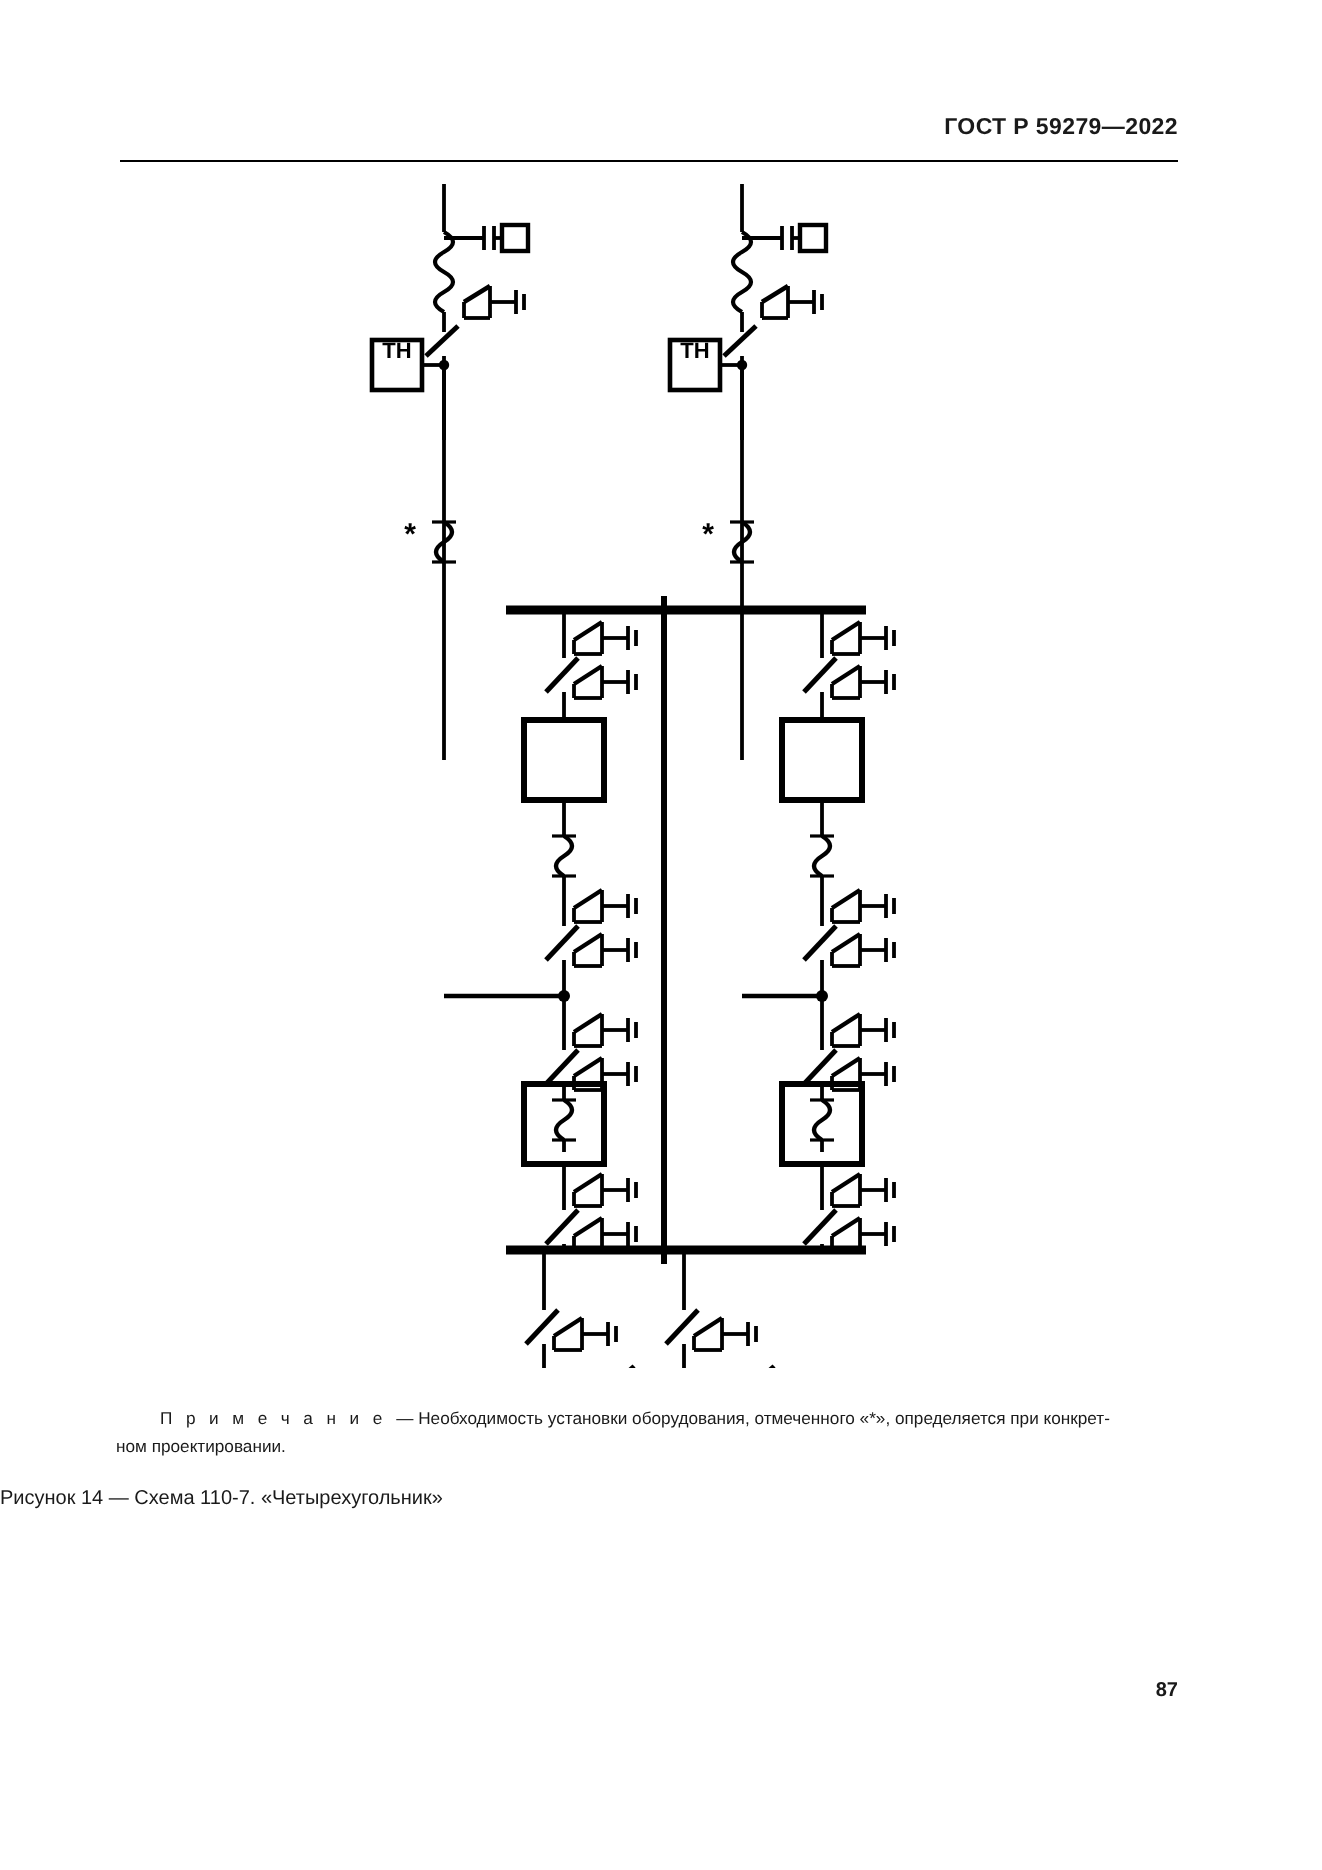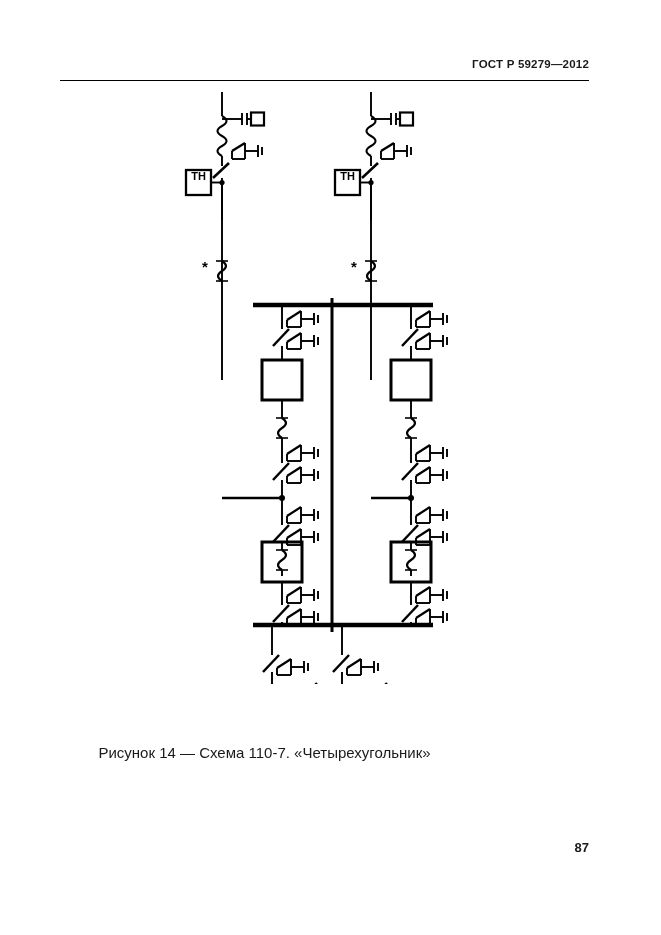--- a/index.html
+++ b/index.html
@@ -70,39 +70,38 @@
   .note-label {
     letter-spacing: 2.2px;
   }
   .note-indent { display: inline-block; width: 22px; }
   
   .caption {
     position: absolute;
     left: 0;
     top: 744px;
     width: 529px;
-    text-align: center;
-    font-size: 15px;
+    font-size: 10px;
   }
   
   .pageno {
     position: absolute;
     right: 72px;
     top: 840px;
-    font-size: 13px;
+    font-size: 10px;
     font-weight: bold;
   }
 </style>
 </head>
 <body>
 
 <div class="page">
 
   <div class="header">
-    <div class="header-title">ГОСТ Р 59279—2012</div>
+    <div class="header-title">ГОСТ Р 59279—2022</div>
     <div class="header-rule"></div>
   </div>
 
   <div class="figure-area">
     <svg class="diagram" width="661" height="600" viewBox="0 0 661 600">
       <defs>
         <g id="ground-sym">
 
           <line x1="0" y1="-6" x2="0" y2="6" stroke="#000" stroke-width="2.6"></line>
         </g>
@@ -542,18 +541,21 @@
       <text x="198.5" y="88" text-anchor="middle" font-family="Liberation Sans, sans-serif" font-size="11" font-weight="bold" fill="#000" dominant-baseline="hanging">ТН</text>
 
       <text x="347.5" y="88" text-anchor="middle" font-family="Liberation Sans, sans-serif" font-size="11" font-weight="bold" fill="#000" dominant-baseline="hanging">ТН</text>
 
       <text x="205" y="188" text-anchor="middle" font-family="Liberation Sans, sans-serif" font-size="15" font-weight="bold" fill="#000">*</text>
 
       <text x="354" y="188" text-anchor="middle" font-family="Liberation Sans, sans-serif" font-size="15" font-weight="bold" fill="#000">*</text>
     </svg>
   </div>
 
+  <div class="note">
+    <span class="note-indent"></span><span class="note-label">П р и м е ч а н и е</span>&nbsp; <span>—</span> <span>Необходимость установки оборудования, отмеченного «*», определяется при конкрет-</span><br><span>ном проектировании.</span>
+  </div>
 
   <div class="caption">Рисунок 14 — Схема 110-7. «Четырехугольник»</div>
 
   <div class="pageno">87</div>
 
 </div>
 
 </body></html>

